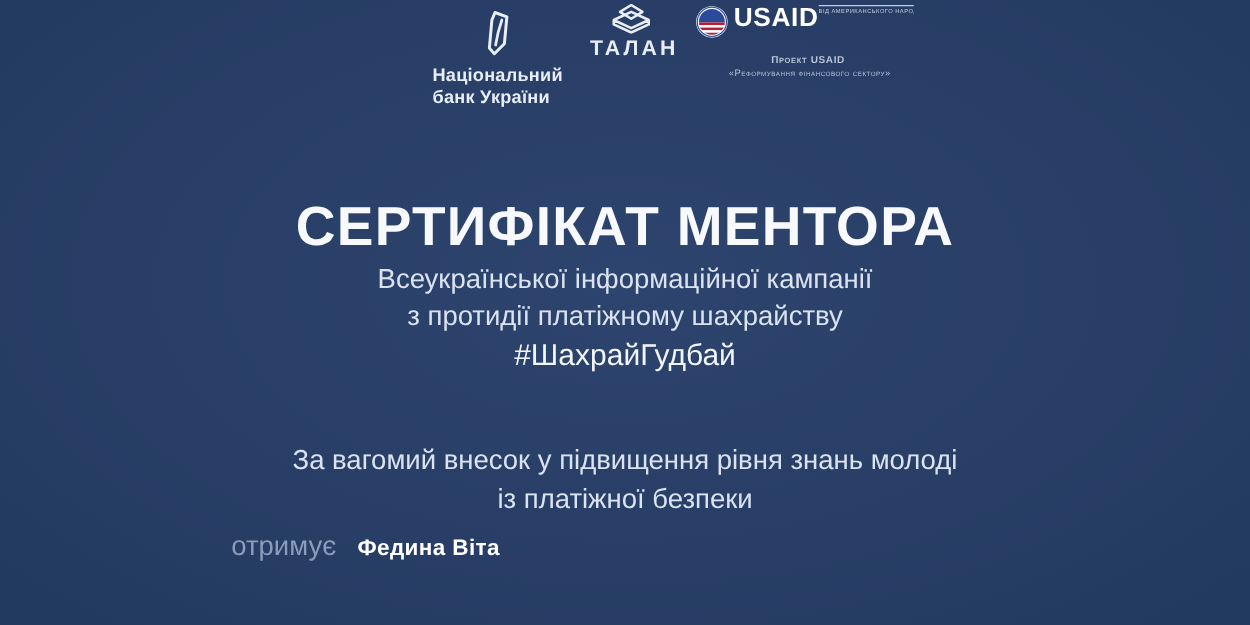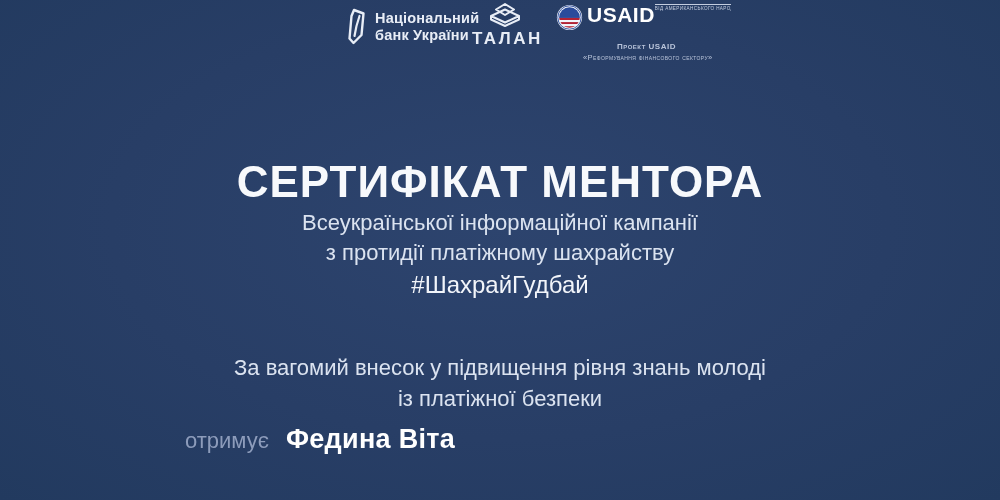--- a/index.html
+++ b/index.html
@@ -16,21 +16,21 @@
   body{
     font-family:"Liberation Sans","DejaVu Sans",sans-serif;
     background:radial-gradient(ellipse at 50% 45%, #2d446e 0%, var(--background) 55%, #223a5f 100%);
     position:relative;
     color:var(--body-text);
   }
   .stage{position:absolute;inset:0;}
 
   
   .logo-row{position:absolute;top:0;left:0;width:1000px;height:60px;}
-  .nbu{position:absolute;left:346px;top:8px;display:flex;align-items:center;gap:8px;}
+  .nbu{position:absolute;left:346px;top:8px;display:flex;align-items:center;gap:8px;flex-direction:column;}
   .nbu .emblem svg{display:block;}
   .nbu .name{font-size:14.5px;line-height:17px;font-weight:700;color:var(--logo-text);letter-spacing:.2px;}
   .talan{position:absolute;left:472px;top:3px;width:66px;text-align:center;}
   .talan .mark svg{display:block;margin:0 auto;}
   .talan .word{font-size:17px;font-weight:700;letter-spacing:2.5px;color:var(--logo-text);margin-top:2px;}
   .usaid{position:absolute;left:556px;top:4px;}
   .usaid-top{display:flex;align-items:flex-start;gap:4px;}
   .usaid-wordwrap{display:flex;flex-direction:row;}
   .usaid .word{font-size:21px;font-weight:800;letter-spacing:.5px;color:#fff;line-height:22px;}
   .usaid .tagline{font-size:4.6px;letter-spacing:.4px;color:#c3cddf;white-space:nowrap;border-top:1px solid #c3cddf;padding-top:1px;width:76px;overflow:hidden;}
@@ -43,21 +43,21 @@
     position:absolute;top:157px;left:0;width:1000px;text-align:center;
     font-size:44px;font-weight:700;letter-spacing:1px;color:var(--title-text);
   }
   .campaign{position:absolute;top:208px;left:0;width:1000px;text-align:center;
     font-size:22px;line-height:30px;color:var(--body-text);}
   .campaign .hashtag{font-size:24px;font-weight:400;color:#f2f5fa;margin-top:2px;}
   .contribution{position:absolute;top:352px;left:0;width:1000px;text-align:center;
     font-size:22px;line-height:31px;color:var(--body-text);}
   .recipient{position:absolute;top:424px;left:185px;display:flex;align-items:baseline;gap:17px;}
   .recipient .label{font-size:22px;color:var(--muted-text);font-weight:400;}
-  .recipient .name{font-size:27px;font-weight:700;color:#ffffff;letter-spacing:.3px;}
+  .recipient .name{font-size:18px;font-weight:700;color:#ffffff;letter-spacing:.3px;}
 </style>
 </head>
 <body>
 
 <div class="stage">
 
   <div class="logo-row">
 
     <div class="nbu">
       <span class="emblem">

